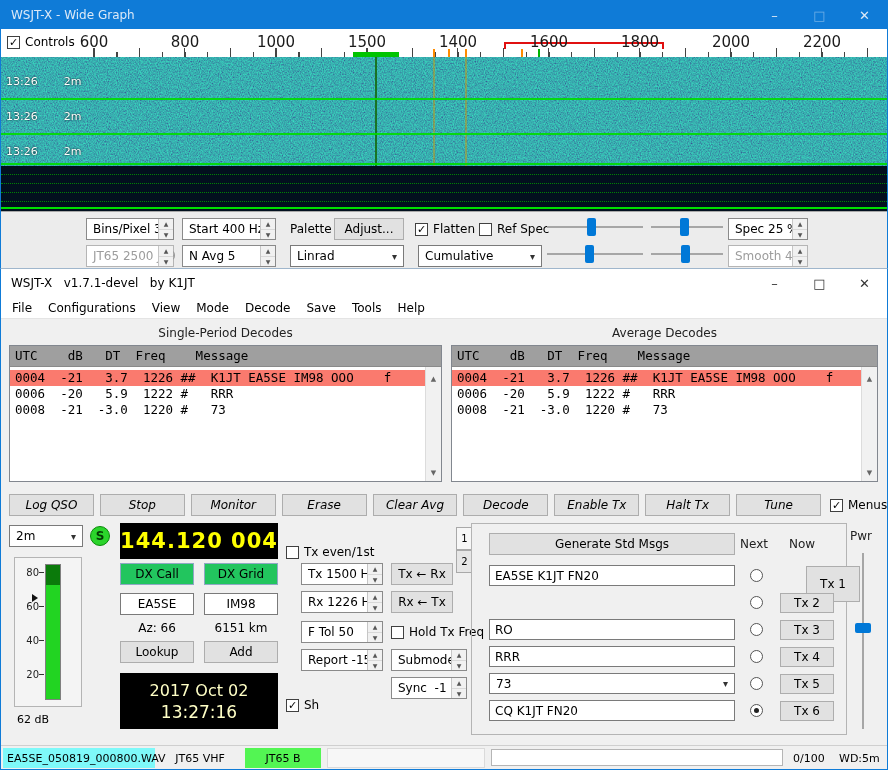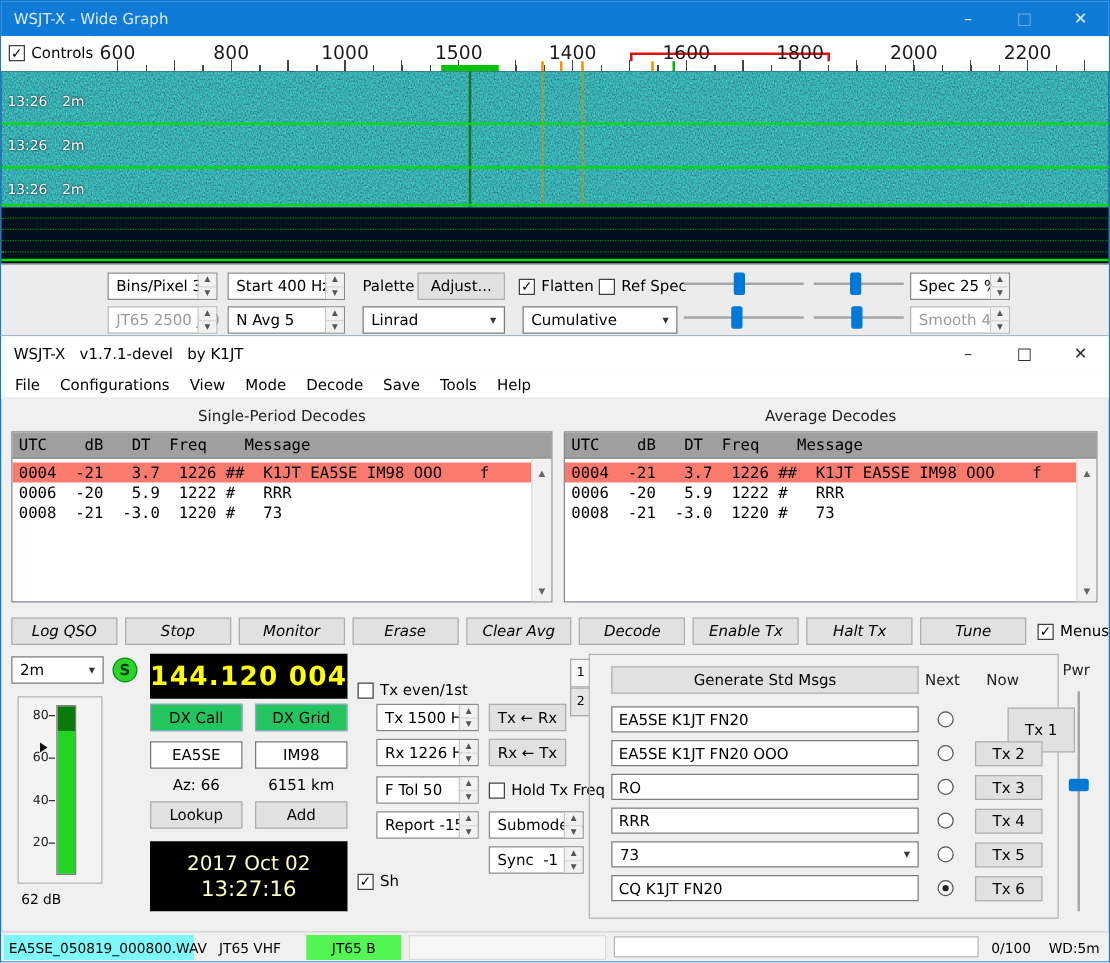--- a/index.html
+++ b/index.html
@@ -30,21 +30,21 @@
   .marker-red { position:absolute; left:503px; width:160px; top:13px; height:7px; border-top:2px solid #e01010; z-index:1; }
   .marker-red::before,.marker-red::after { content:""; position:absolute; top:0; width:2px; height:5px; background:#e01010; }
   .marker-red::before { left:0; } .marker-red::after { right:0; }
   .marker-green-bar { position:absolute; left:352px; width:46px; bottom:0; height:5px; background:#00c400; }
   .tick-orange { position:absolute; bottom:0; width:2px; height:8px; background:#ff8c00; }
   .tick-green { position:absolute; bottom:0; width:2px; height:8px; background:#00b400; }
 
   .wg-waterfall { position:absolute; left:0; top:56px; right:0; height:109px; background:#041038; overflow:hidden; }
   .wg-waterfall svg { position:absolute; inset:0; width:100%; height:100%; }
   .wf-line { position:absolute; left:0; right:0; height:2px; background:#00dd00; opacity:.9; }
-  .wf-ts { position:absolute; left:5px; color:#fff; font-size:11px; display:flex; gap:12px; text-shadow:0 0 2px #000; }
+  .wf-ts { position:absolute; left:5px; color:#fff; font-size:11px; display:flex; gap:26px; text-shadow:0 0 2px #000; }
   .wf-vline { position:absolute; top:0; bottom:0; }
 
   .wg-spectrum { position:absolute; left:0; top:165px; right:0; height:45px; background:#02101e; overflow:hidden; }
   .sp-dot { position:absolute; left:0; right:0; height:0; border-top:1px dotted #00a000; opacity:.8; }
   .sp-base { position:absolute; left:0; right:0; bottom:2px; height:2px; background:#00e000; }
 
   .wg-controls { position:absolute; left:0; top:210px; right:0; height:58px; background:#ececec; border-top:1px solid #a8a8a8; }
 
   
   .spin { position:absolute; height:22px; background:#fff; border:1px solid #8a8a8a; display:flex; align-items:center;
@@ -453,21 +453,20 @@
     <div class="btn" style="left:488px;top:264px;width:246px">
       <span>Generate Std Msgs</span>
     </div>
     <span class="collabel" style="left:739px;top:268px">Next</span>
     <span class="collabel" style="left:788px;top:268px">Now</span>
 
     <div class="input msg" style="left:488px;top:296px;width:246px">EA5SE K1JT FN20</div>
     <div class="radio" style="left:749px;top:300px"></div>
     <div class="btn" style="left:805px;top:297px;width:54px;height:36px">Tx 1</div>
 
-    <div class="input msg" style="left:488px;top:323px;width:246px">EA5SE K1JT FN20 OOO</div>
     <div class="radio" style="left:749px;top:327px"></div>
     <div class="btn" style="left:779px;top:324px;width:54px;height:20px">Tx 2</div>
 
     <div class="input msg" style="left:488px;top:350px;width:246px">RO</div>
     <div class="radio" style="left:749px;top:354px"></div>
     <div class="btn" style="left:779px;top:351px;width:54px;height:20px">Tx 3</div>
 
     <div class="input msg" style="left:488px;top:377px;width:246px">RRR</div>
     <div class="radio" style="left:749px;top:381px"></div>
     <div class="btn" style="left:779px;top:378px;width:54px;height:20px">Tx 4</div>

